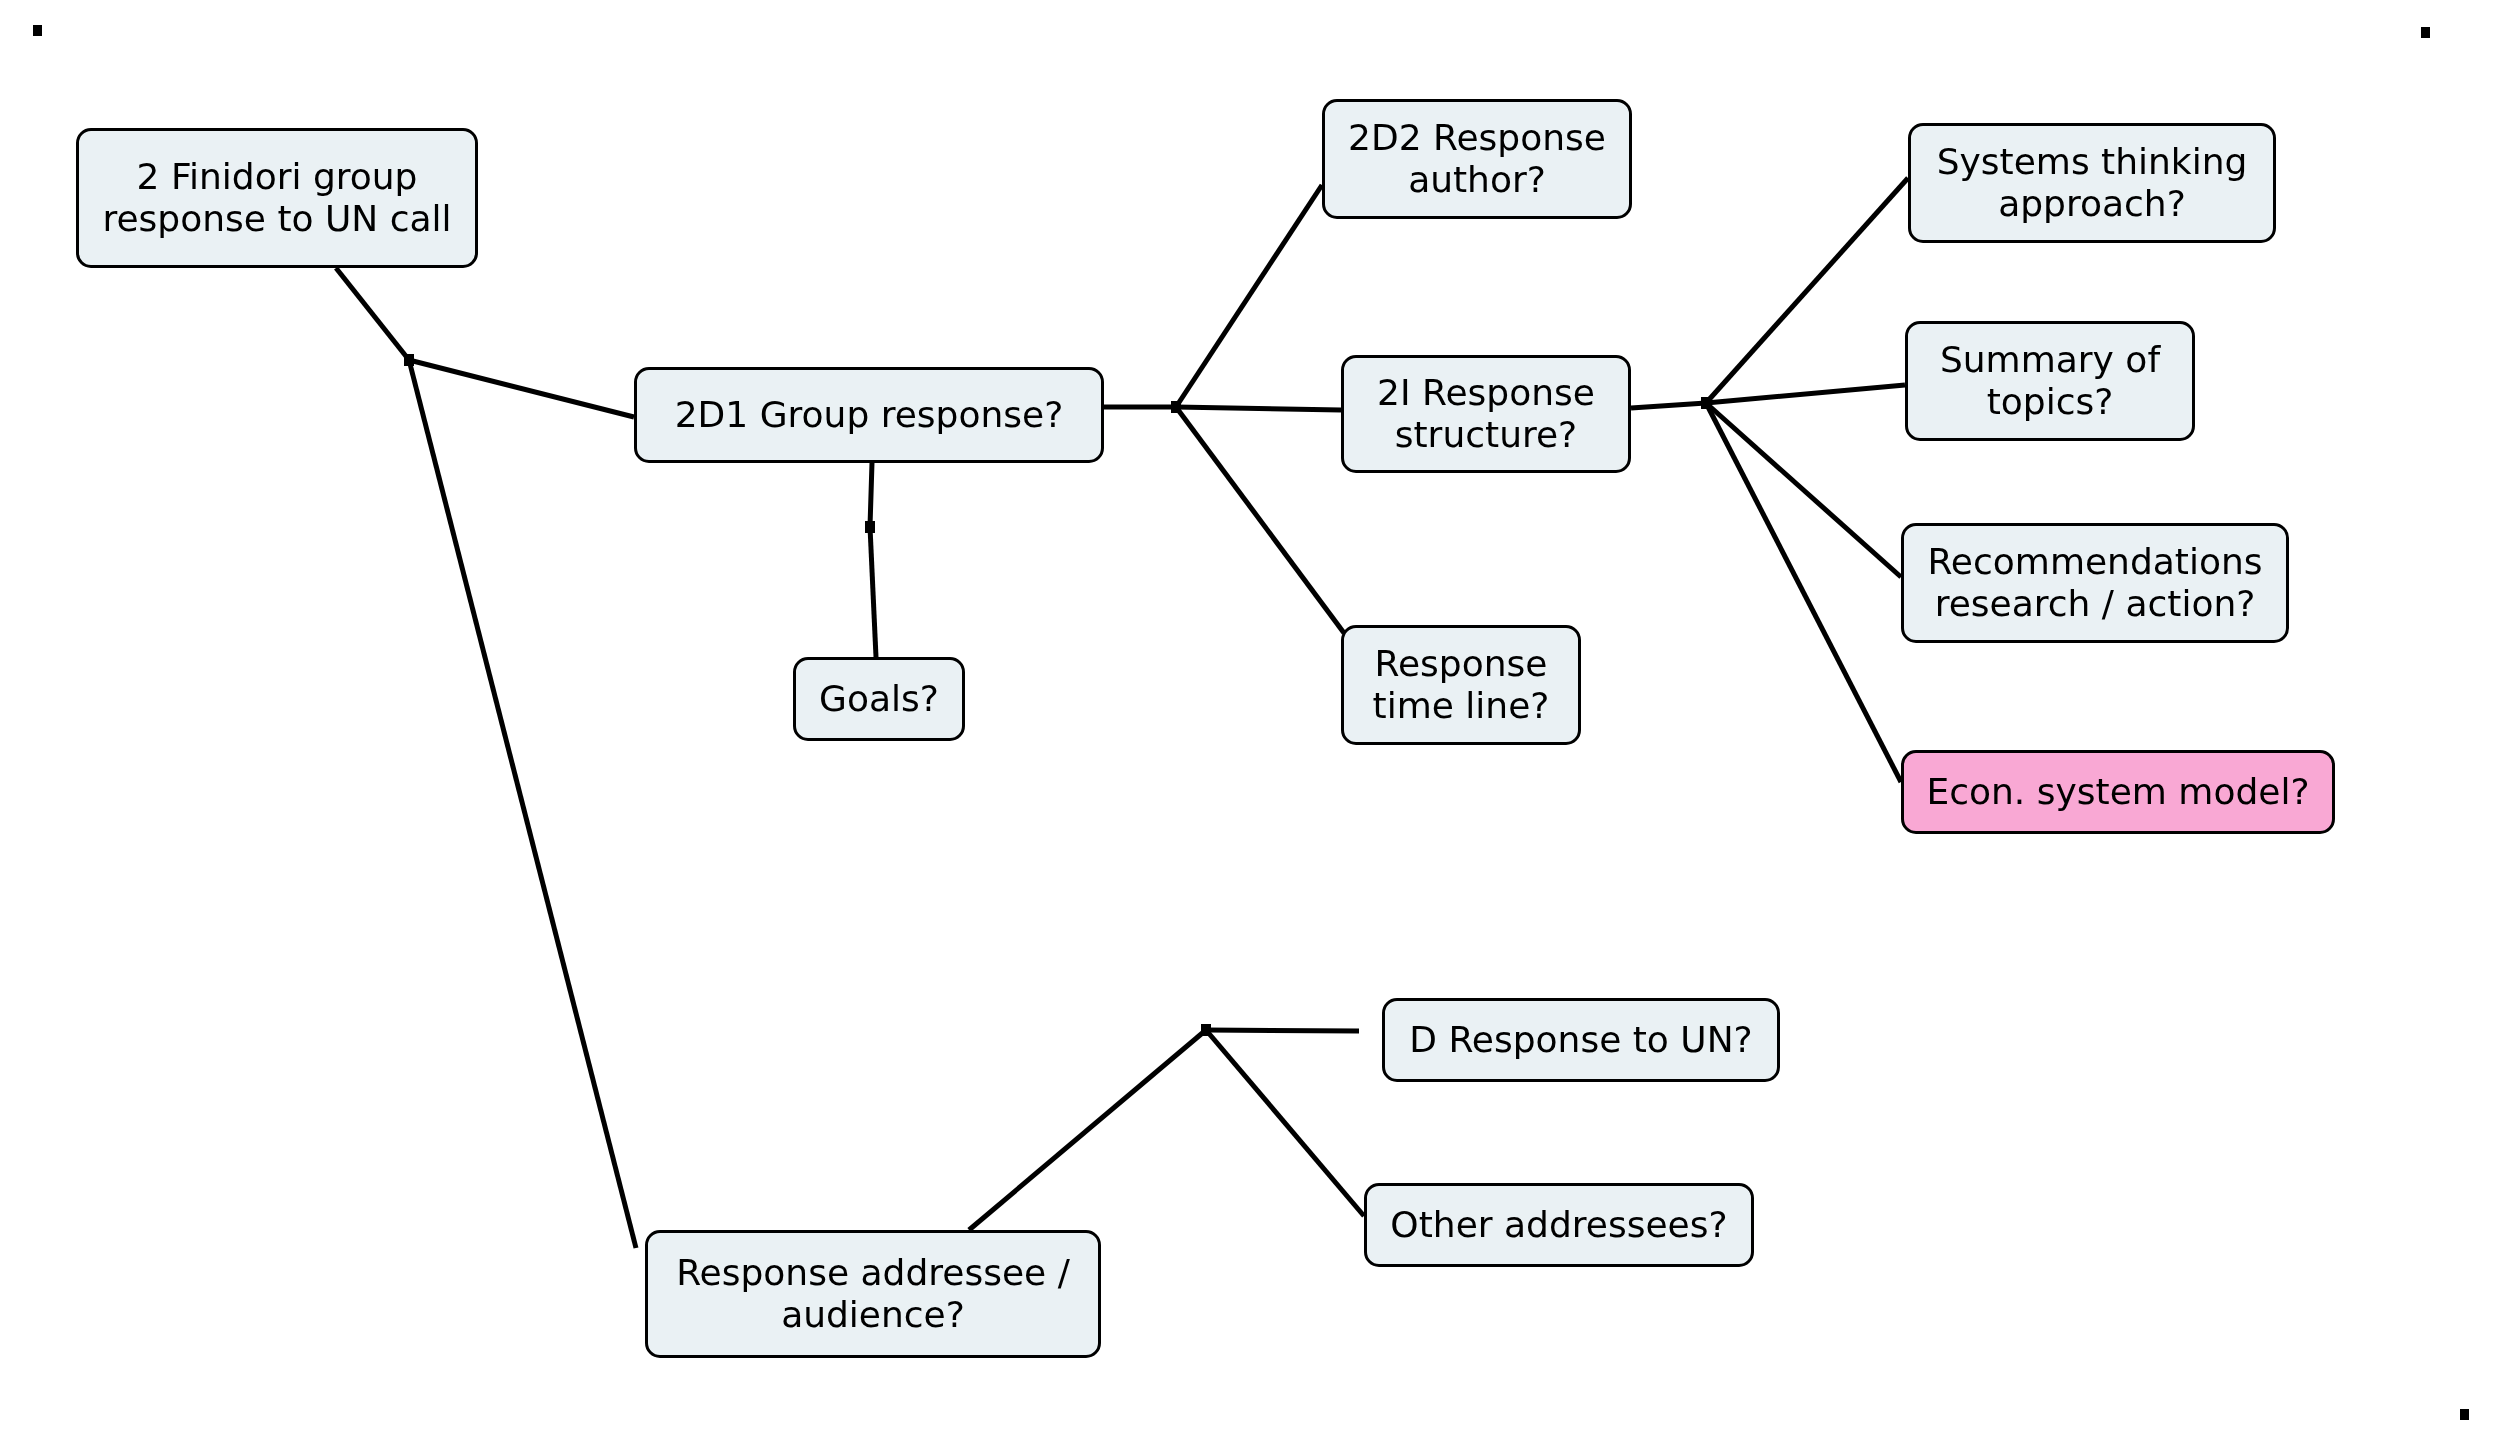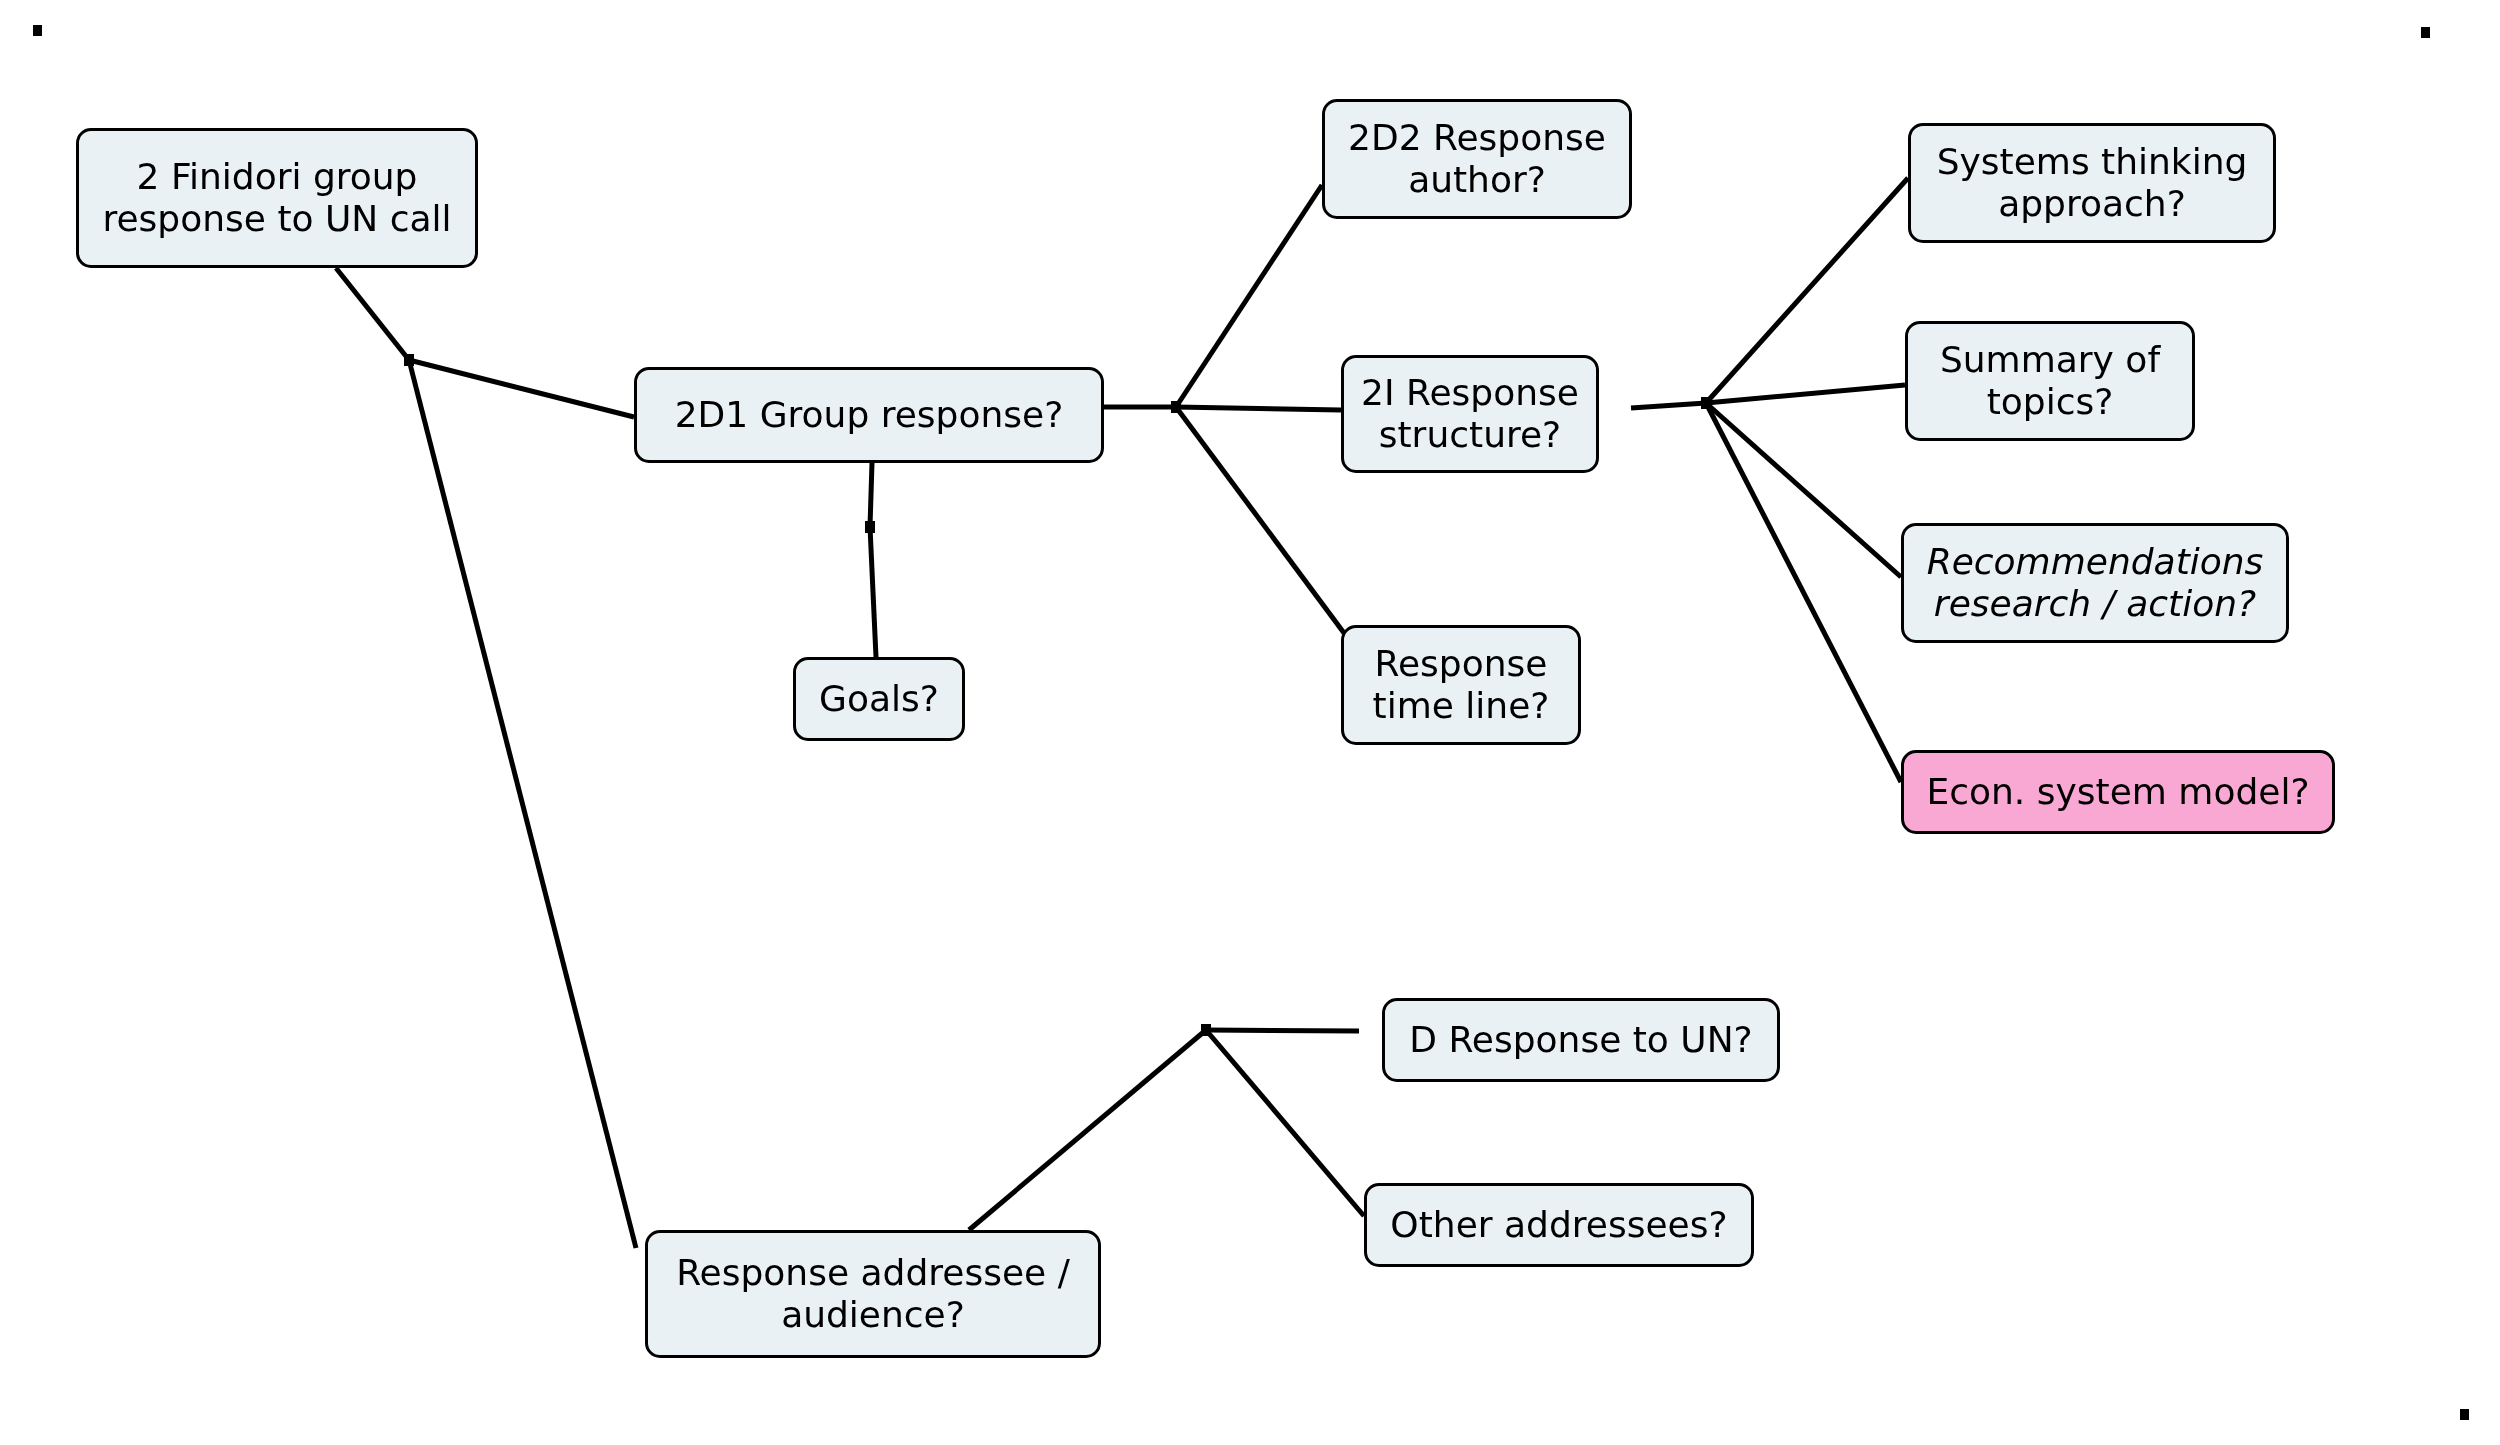--- a/index.html
+++ b/index.html
@@ -83,29 +83,29 @@
       </g>
   </svg>
 
   <div id="nodes-layer">
       <div class="node" style="left: 76px; top: 128px; width: 402px; height: 140px; background: rgb(234, 241, 244); border-color: rgb(0, 0, 0);"><span>2 Finidori group
 response to UN call</span></div>
       <div class="node" style="left: 634px; top: 367px; width: 470px; height: 96px; background: rgb(234, 241, 244); border-color: rgb(0, 0, 0);"><span>2D1 Group response?</span></div>
       <div class="node" style="left: 793px; top: 657px; width: 172px; height: 84px; background: rgb(234, 241, 244); border-color: rgb(0, 0, 0);"><span>Goals?</span></div>
       <div class="node" style="left: 1322px; top: 99px; width: 310px; height: 120px; background: rgb(234, 241, 244); border-color: rgb(0, 0, 0); align-items: center;"><span>2D2 Response
 author?</span></div>
-      <div class="node" style="left: 1341px; top: 355px; width: 258px; height: 118px; background: rgb(234, 241, 244); border-color: rgb(0, 0, 0);"><span>2I Response
+      <div class="node" style="left: 1341px; top: 355px; width: 290px; height: 118px; background: rgb(234, 241, 244); border-color: rgb(0, 0, 0);"><span>2I Response
 structure?</span></div>
       <div class="node" style="left: 1341px; top: 625px; width: 240px; height: 120px; background: rgb(234, 241, 244); border-color: rgb(0, 0, 0);"><span>Response
 time line?</span></div>
       <div class="node" style="left: 1908px; top: 123px; width: 368px; height: 120px; background: rgb(234, 241, 244); border-color: rgb(0, 0, 0);"><span>Systems thinking
 approach?</span></div>
       <div class="node" style="left: 1905px; top: 321px; width: 290px; height: 120px; background: rgb(234, 241, 244); border-color: rgb(0, 0, 0);"><span>Summary of
 topics?</span></div>
-      <div class="node" style="left: 1901px; top: 523px; width: 388px; height: 120px; background: rgb(234, 241, 244); border-color: rgb(0, 0, 0); font-style: italic;"><span>Recommendations
+      <div class="node" style="left: 1901px; top: 523px; width: 388px; height: 120px; background: rgb(234, 241, 244); border-color: rgb(0, 0, 0);"><span>Recommendations
 research / action?</span></div>
       <div class="node" style="left: 1901px; top: 750px; width: 434px; height: 84px; background: #f9a8d4; border-color: rgb(0, 0, 0);"><span>Econ. system model?</span></div>
       <div class="node" style="left: 645px; top: 1230px; width: 456px; height: 128px; background: rgb(234, 241, 244); border-color: rgb(0, 0, 0); align-items: center;"><span>Response addressee /
 audience?</span></div>
       <div class="node" style="left: 1382px; top: 998px; width: 398px; height: 84px; background: rgb(234, 241, 244); border-color: rgb(0, 0, 0);"><span>D Response to UN?</span></div>
       <div class="node" style="left: 1364px; top: 1183px; width: 390px; height: 84px; background: rgb(234, 241, 244); border-color: rgb(0, 0, 0); text-align: center;"><span>Other addressees?</span></div>
     </div>
   <div id="markers-layer">
       <div class="corner-dot" style="left: 33px; top: 25px;"></div>
       <div class="corner-dot" style="left: 2421px; top: 27px;"></div>

